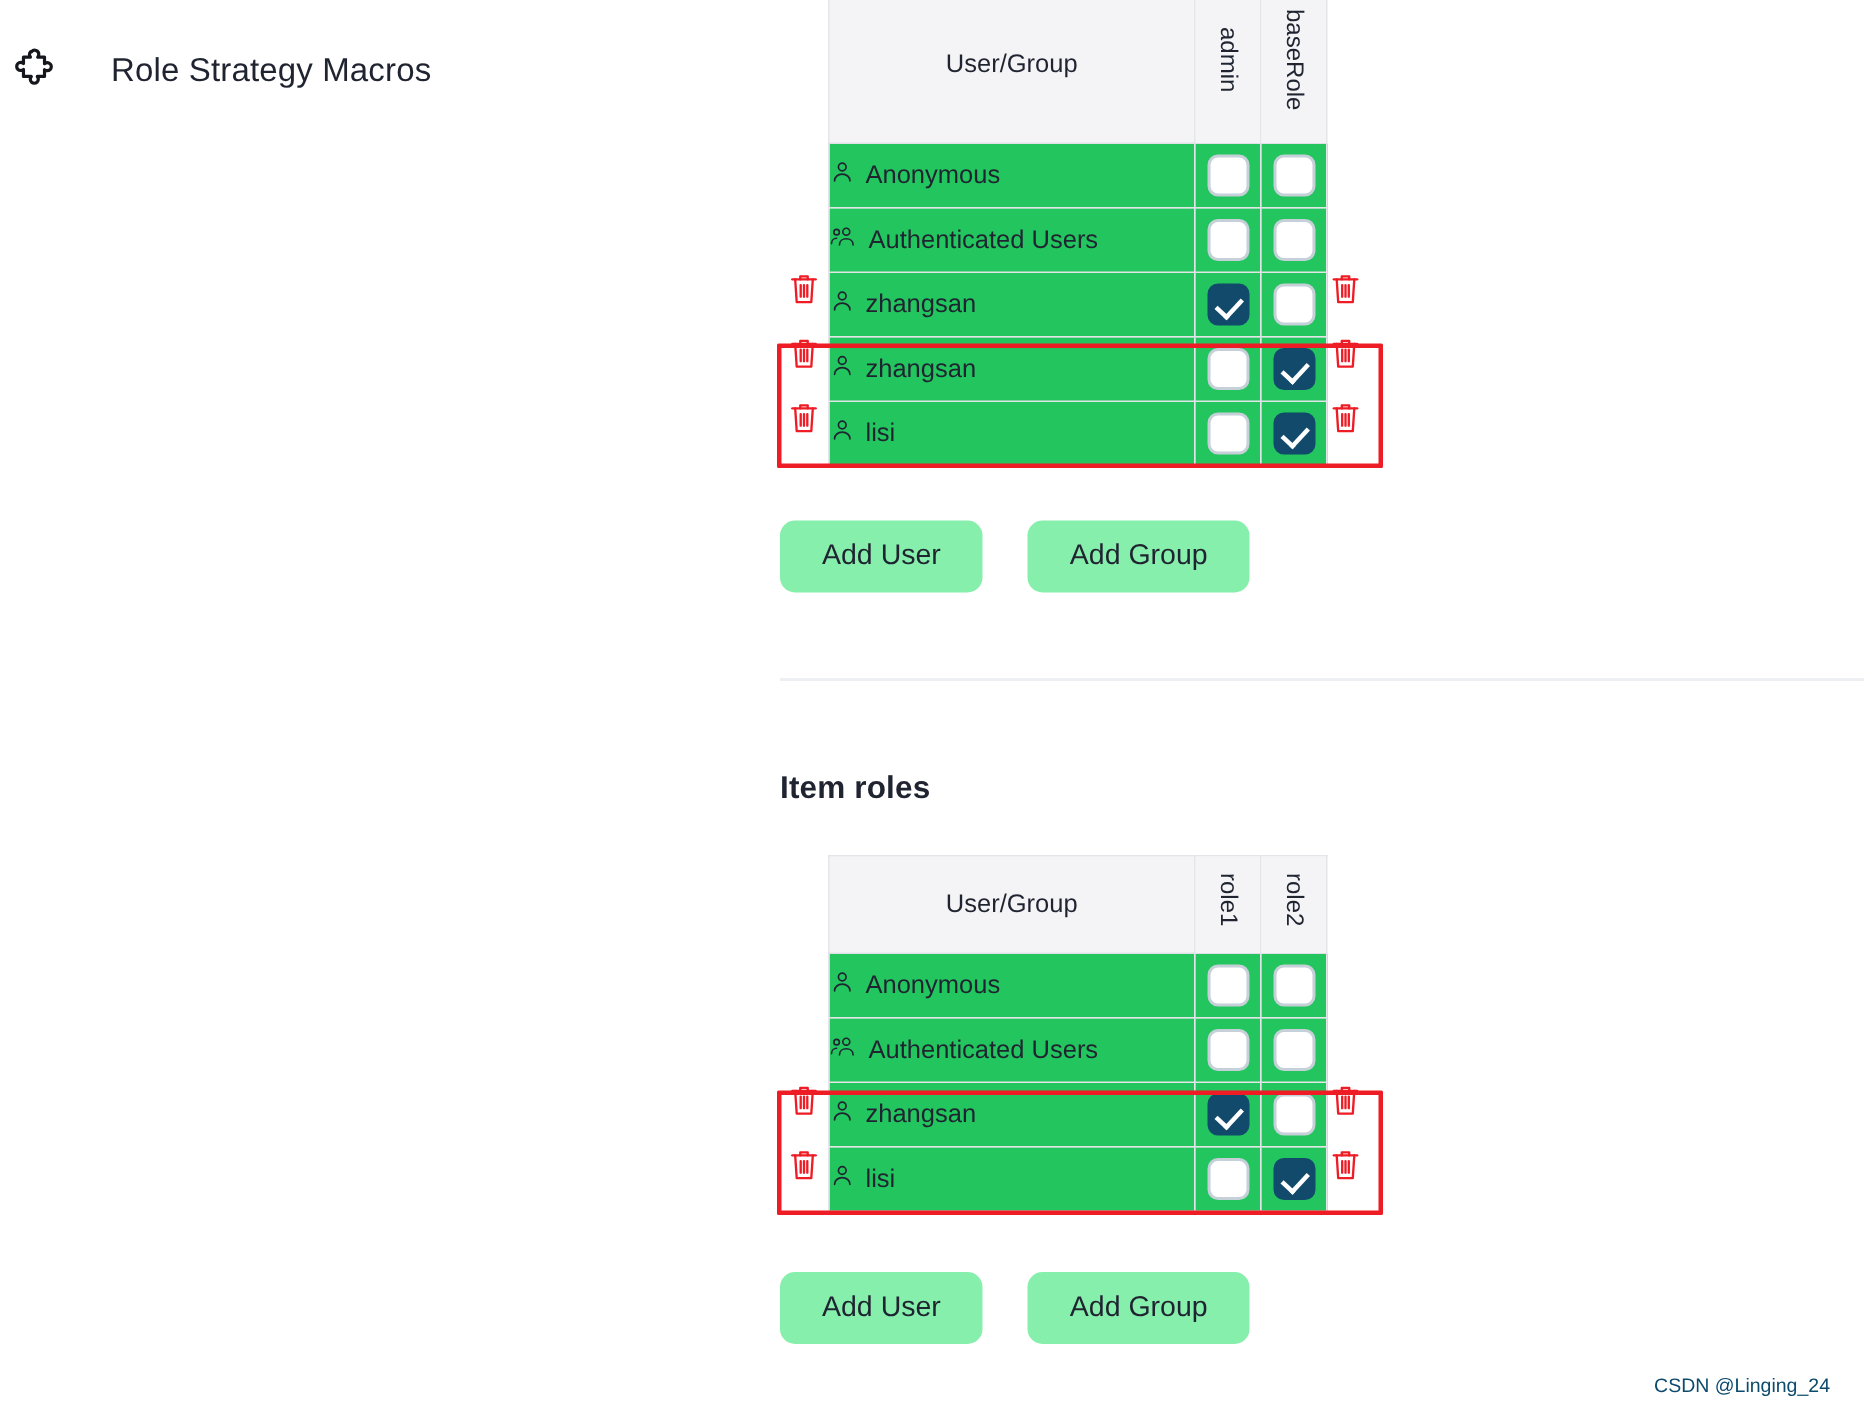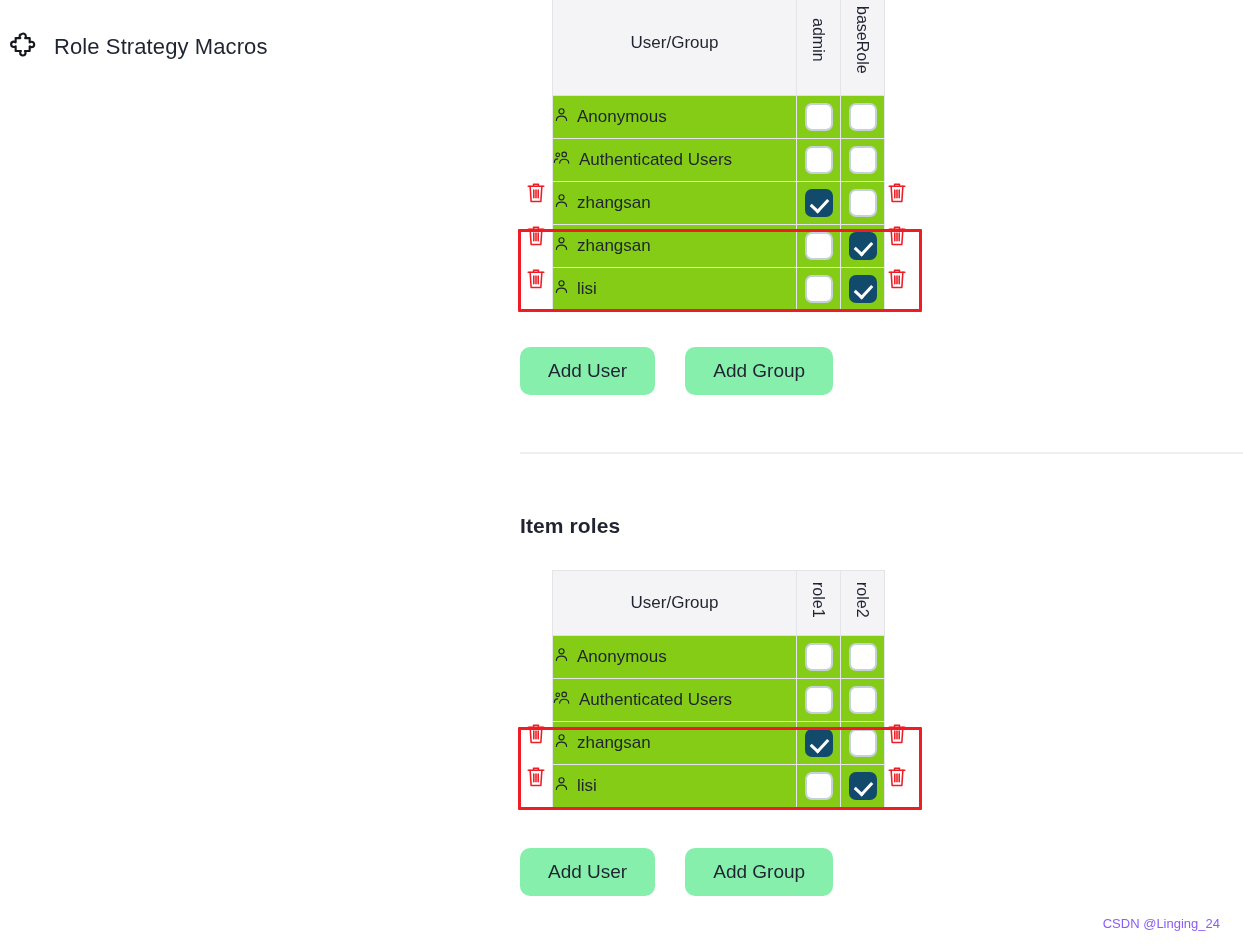--- a/index.html
+++ b/index.html
@@ -17,21 +17,21 @@
     background: #ffffff;
   }
 
   
   .plugin-header {
     position: absolute;
     left: 8px;
     top: 30px;
     display: flex;
     align-items: center;
-    gap: 12px;
+    gap: 32px;
   }
   .puzzle-icon { width: 34px; height: 34px; display: block; }
   .plugin-title {
     font-size: 22px;
     font-weight: 400;
     color: #1f2430;
     letter-spacing: .1px;
     white-space: nowrap;
   }
 
@@ -54,21 +54,21 @@
 
   table.perm {
     border-collapse: collapse;
     margin-left: 32px;
     table-layout: fixed;
     background: #fff;
   }
   table.perm th, table.perm td {
     border: 1px solid #e3e5e8;
     padding: 0;
-    background: #84cc16;
+    background: #22c55e;
   }
   table.perm thead th {
     background: #f4f4f7;
     border-bottom: 1px solid #dfe1e6;
   }
   th.col-usergroup {
     width: 244px;
     font-size: 17px;
     font-weight: 400;
     color: #1f2430;
@@ -185,21 +185,21 @@
     color: #1f2430;
     letter-spacing: .1px;
     margin-top: 16px;
   }
 
   .watermark {
     position: absolute;
     right: 23px;
     bottom: 14px;
     font-size: 13px;
-    color: #8b5cf6;
+    color: #0c4a6e;
     font-family: "Liberation Sans", sans-serif;
     white-space: nowrap;
   }
 </style>
 </head>
 <body>
 
 <div class="page">
 
   <div class="plugin-header">

